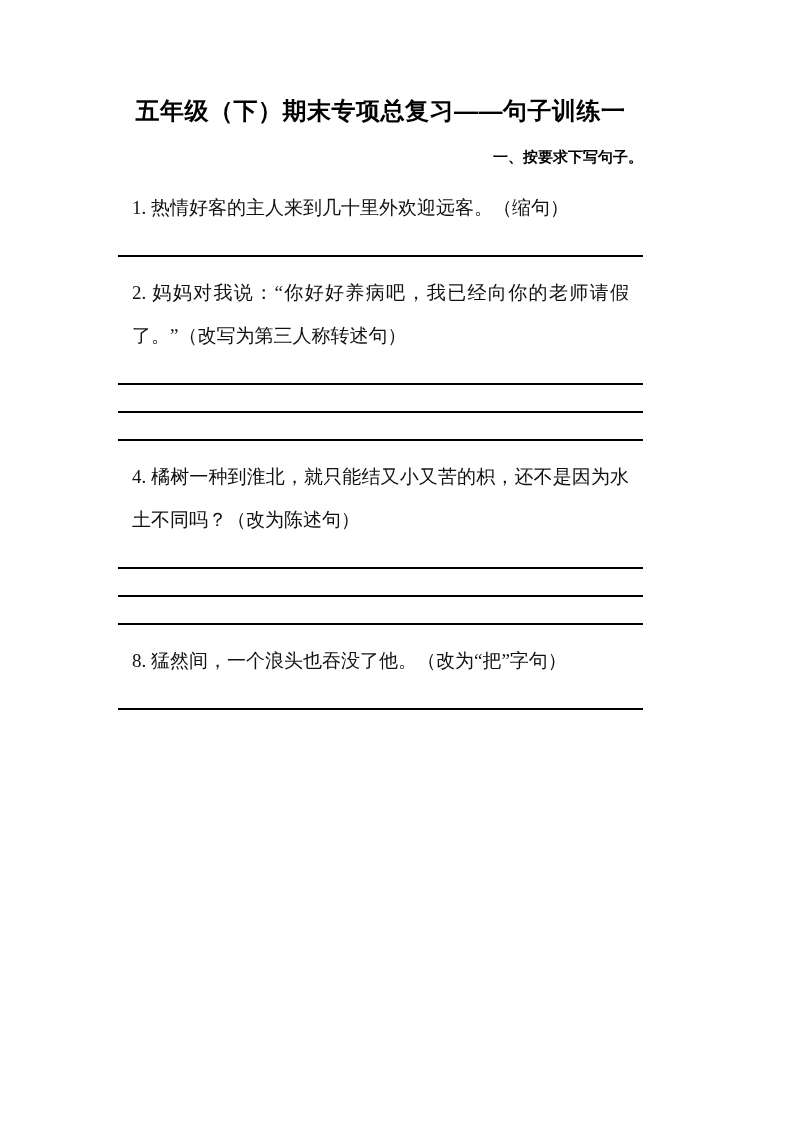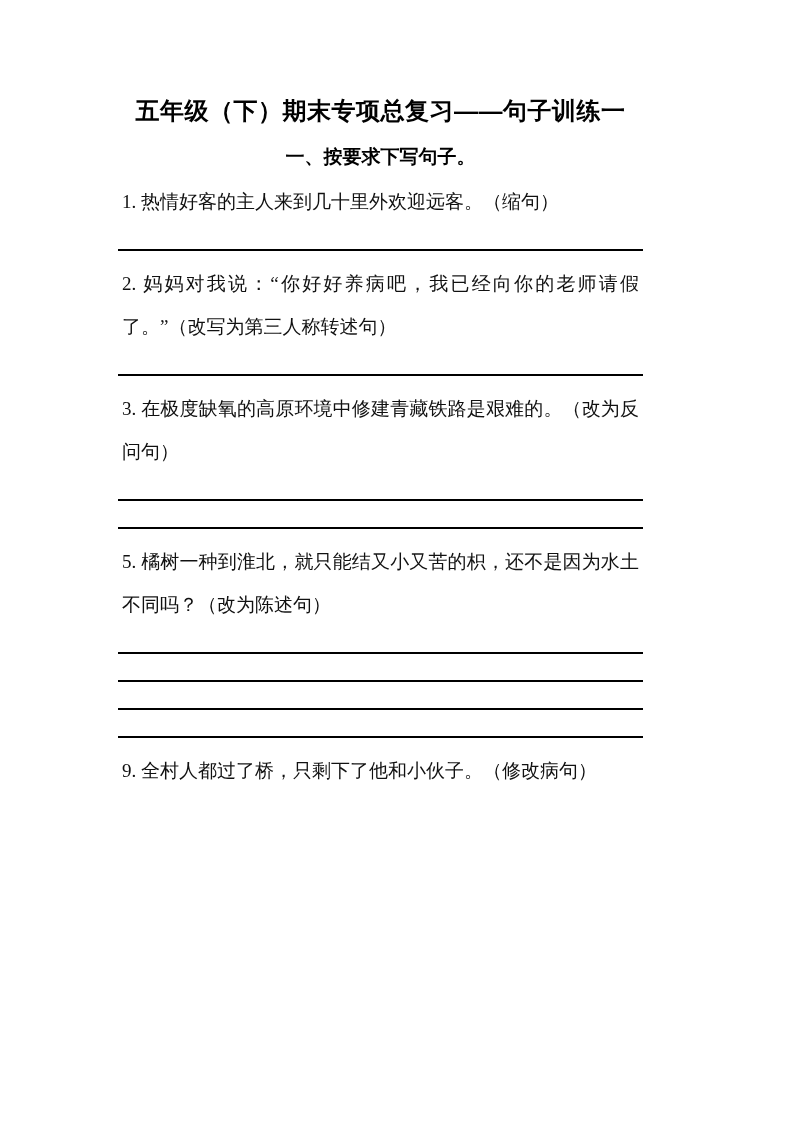--- a/index.html
+++ b/index.html
@@ -25,28 +25,28 @@
     font-weight: bold;
     line-height: 30px;
     text-align: center;
     color: #000000;
     letter-spacing: 0.5px;
     white-space: nowrap;
   }
   .section-heading {
     margin: 0 0 8px 0;
     font-family: "Liberation Sans", "DejaVu Sans", sans-serif;
-    font-size: 19px;
+    font-size: 15px;
     font-weight: bold;
     line-height: 30px;
-    text-align: center;
+    text-align: right;
     color: #000000;
   }
   .item {
-    margin: 4px;
+    margin: 14px;
     font-size: 19px;
     line-height: 43px;
     text-align: justify;
     color: #111111;
   }
   .answer-line {
     height: 0;
     border-bottom: 2px solid #000000;
     margin: 26px 0 11px 0;
   }
@@ -59,29 +59,28 @@
   <h1 class="doc-title">五年级（下）期末专项总复习——句子训练一</h1>
 
   <h2 class="section-heading">一、按要求下写句子。</h2>
 
   <p class="item">1. 热情好客的主人来到几十里外欢迎远客。（缩句）</p>
   <div class="answer-line"></div>
 
   <p class="item">2. 妈妈对我说：“你好好养病吧，我已经向你的老师请假了。”（改写为第三人称转述句）</p>
   <div class="answer-line"></div>
 
-  <p class="item">3. 在极度缺氧的高原环境中修建青藏铁路是艰难的。（改为反问句）</p>
   <div class="answer-line"></div>
 
   <div class="answer-line"></div>
 
-  <p class="item">5. 橘树一种到淮北，就只能结又小又苦的枳，还不是因为水土不同吗？（改为陈述句）</p>
+  <p class="item">4. 橘树一种到淮北，就只能结又小又苦的枳，还不是因为水土不同吗？（改为陈述句）</p>
   <div class="answer-line"></div>
 
   <div class="answer-line"></div>
 
   <div class="answer-line"></div>
 
+  <p class="item">8. 猛然间，一个浪头也吞没了他。（改为“把”字句）</p>
   <div class="answer-line"></div>
 
-  <p class="item">9. 全村人都过了桥，只剩下了他和小伙子。（修改病句）</p>
 
 </div>
 
 </body></html>

